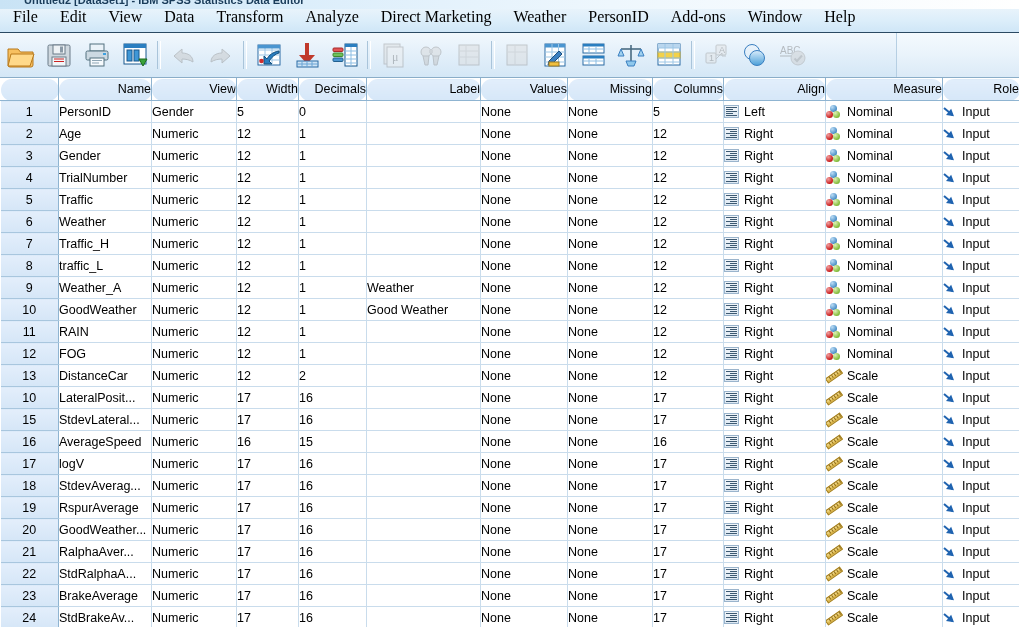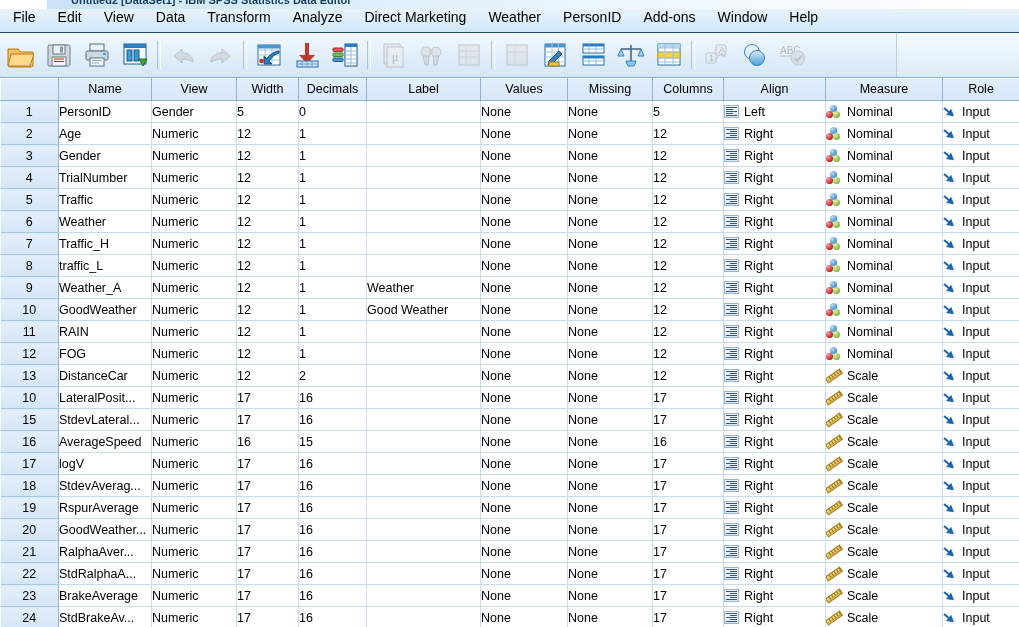--- a/index.html
+++ b/index.html
@@ -23,21 +23,20 @@
     height: 627px;
     overflow: hidden;
   }
 
   
   .titlebar {
     position: relative;
     height: 9px;
     background: linear-gradient(to right, #c9e3f5 0%, #dceefb 30%, #eef7fd 60%, #ffffff 100%);
     overflow: hidden;
-    margin-left: 47px;
   }
   .titlebar-text {
     position: absolute;
     left: 24px;
     top: -6px;
     font-size: 11px;
     font-weight: bold;
     color: #1a3c5a;
     white-space: nowrap;
   }
@@ -47,25 +46,26 @@
     height: 24px;
     background: linear-gradient(to bottom, #e8f3fb 0%, #dceefa 50%, #cfe6f7 100%);
     border-bottom: 1px solid #2b4a63;
     display: flex;
     align-items: center;
     padding-left: 2px;
     box-sizing: border-box;
   }
   .menu-item {
     padding: 3px 11px 11px 11px;
-    font-size: 14px;
+    font-size: 16px;
     color: #000;
     white-space: nowrap;
     cursor: default;
     line-height: 16px;
+    font-family: Liberation Serif, serif;
   }
 
   
   .toolbar {
     height: 45px;
     background: linear-gradient(to bottom, #f2f8fd 0%, #e4f0fa 45%, #d4e7f6 100%);
     border-bottom: 1px solid #8aadc8;
     display: flex;
     align-items: center;
     padding-left: 2px;
@@ -122,24 +122,25 @@
     overflow: hidden;
     white-space: nowrap;
   }
   
   thead th {
     background: linear-gradient(to bottom, #e2eefb 0%, #d6e7f8 100%);
     border-top: 1px solid #ffffff;
     border-bottom: 1px solid #8fb4d1;
     border-right: 1px solid #8fb4d1;
     border-left: 1px solid #ffffff;
-    text-align: center;
+    text-align: right;
     color: #000;
     height: 23px;
     line-height: 21px;
+    border-radius: 11px;
   }
   thead th.corner {
     background: linear-gradient(to bottom, #e2eefb 0%, #d6e7f8 100%);
     border-right: 1px solid #8fb4d1;
   }
   
   td.rownum {
     background: linear-gradient(to bottom, #e3eefb 0%, #d5e6f7 100%);
     border-bottom: 1px solid #a8c6de;
     border-right: 1px solid #8fb4d1;

